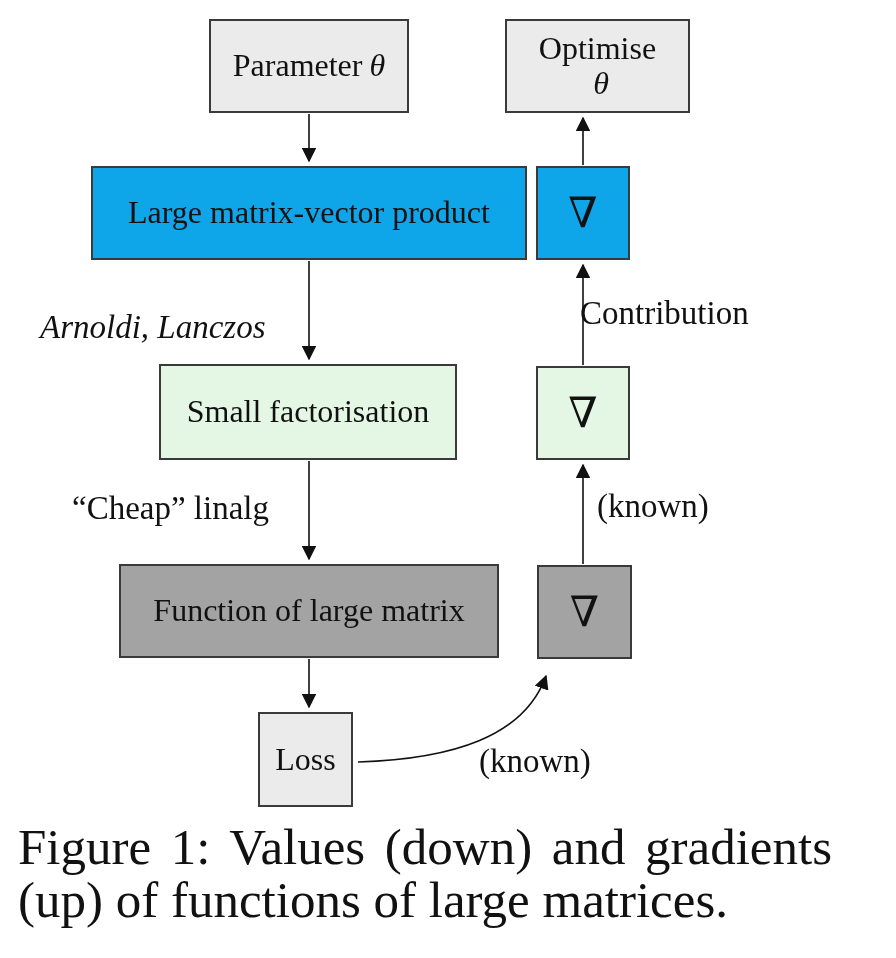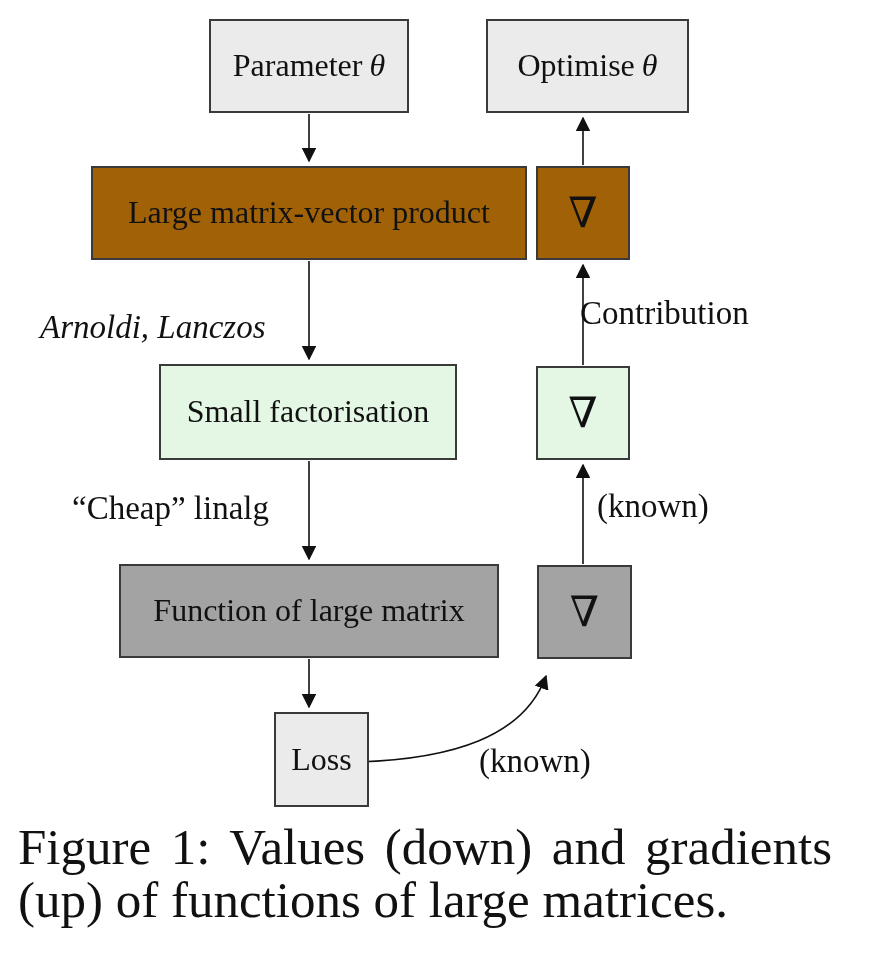--- a/index.html
+++ b/index.html
@@ -23,30 +23,30 @@
     border: 2px solid #3a3a3a;
     display: flex;
     align-items: center;
     justify-content: center;
     font-size: 32px;
     line-height: 1.1;
     text-align: center;
     white-space: nowrap;
   }
   .fill-gray     { background: #ebebeb; }
-  .fill-cream    { background: #a16207; }
+  .fill-cream    { background: #0ea5e9; }
   .fill-green    { background: #e4f6e4; }
   .fill-lavender { background: #a3a3a3; }
 
   .node-parameter { left: 209px; top: 19px;  width: 200px; height: 94px; }
-  .node-optimise  { left: 486px; top: 19px;  width: 203px; height: 94px; }
+  .node-optimise  { left: 505px; top: 19px;  width: 185px; height: 94px; flex-direction: column; }
   .node-large     { left: 91px;  top: 166px; width: 436px; height: 94px; }
   .node-small     { left: 159px; top: 364px; width: 298px; height: 96px; }
   .node-function  { left: 119px; top: 564px; width: 380px; height: 94px; }
-  .node-loss      { left: 274px; top: 712px; width: 95px;  height: 95px; }
+  .node-loss      { left: 258px; top: 712px; width: 95px;  height: 95px; }
 
   .node-grad-top    { left: 536px; top: 166px; width: 94px; height: 94px; }
   .node-grad-mid    { left: 536px; top: 366px; width: 94px; height: 94px; }
   .node-grad-bottom { left: 537px; top: 565px; width: 95px; height: 94px; }
 
   .theta { font-style: italic; margin-left: 0.22em; }
   .nabla {
     font-family: "DejaVu Serif", "DejaVu Sans", serif;
     font-size: 42px;
     line-height: 1;

